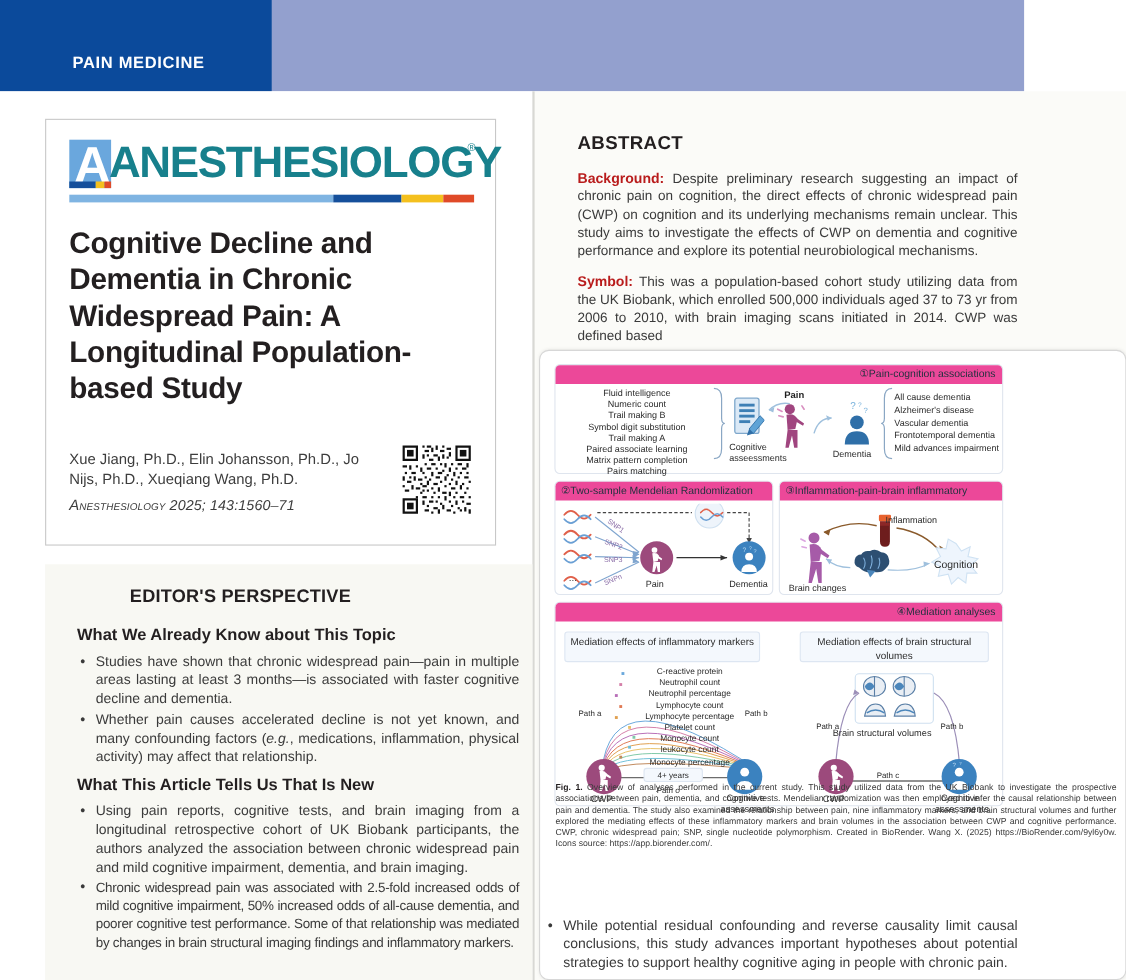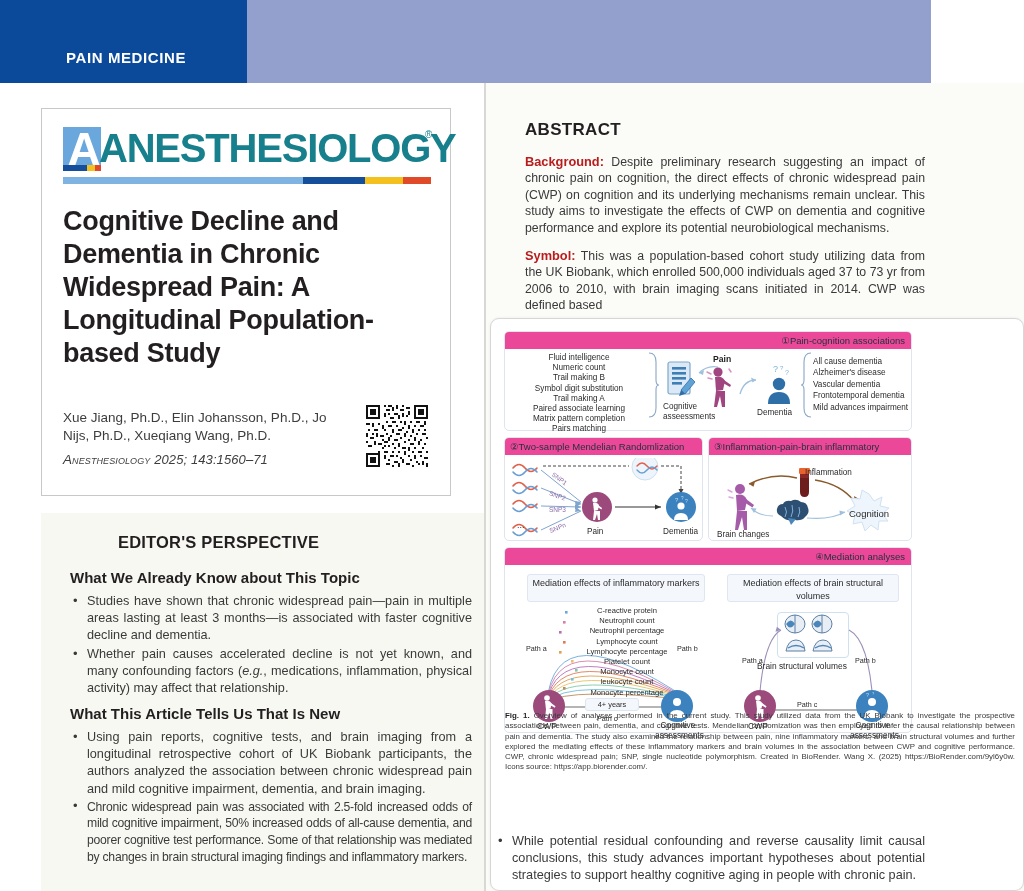--- a/index.html
+++ b/index.html
@@ -497,21 +497,21 @@
     </svg>
 
     <div class="lbl" style="left:96px;top:30px;">Inflammation</div>
     <div style="position:absolute;left:140px;top:70px;font-size:9.5px;color:#2b2b2b;">Cognition</div>
     <div class="lbl" style="left:8px;top:92px;">Brain changes</div>
   </div>
 
   <div class="fig-box" id="p4">
     <div class="fig-hdr" style="text-align:right;padding-right:6px;">④Mediation analyses</div>
 
-    <div class="subbox" style="left:22px;top:26px;width:178px;height:28px;line-height:13px;padding-top:2px;">Mediation effects of inflammatory markers</div>
+    <div class="subbox" style="left:8px;top:26px;width:178px;height:28px;line-height:13px;padding-top:2px;">Mediation effects of inflammatory markers</div>
 
     <svg style="position:absolute;left:16px;top:56px;" width="190" height="112">
       <g fill="none" stroke-width="0.9">
         <path d="M26 98 Q34 6 168 96" stroke="#6aa8dc"></path>
         <path d="M26 98 Q36 17 168 96" stroke="#d47fa8"></path>
         <path d="M26 98 Q38 28 168 96" stroke="#b86fb8"></path>
         <path d="M26 98 Q40 38 168 96" stroke="#e07a55"></path>
         <path d="M26 98 Q42 47 168 96" stroke="#e0a050"></path>
         <path d="M26 98 Q44 56 168 96" stroke="#e8c169"></path>
         <path d="M26 98 Q46 65 168 96" stroke="#7fc9a8"></path>

